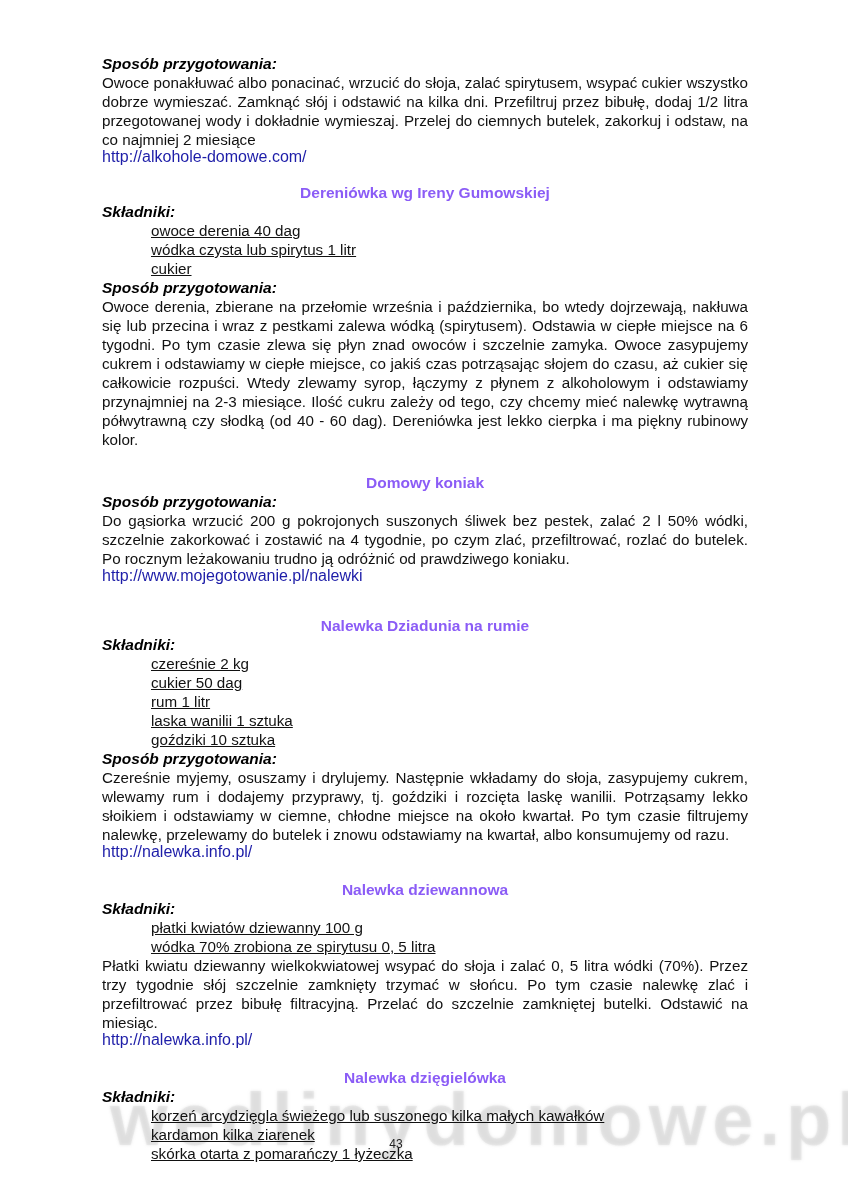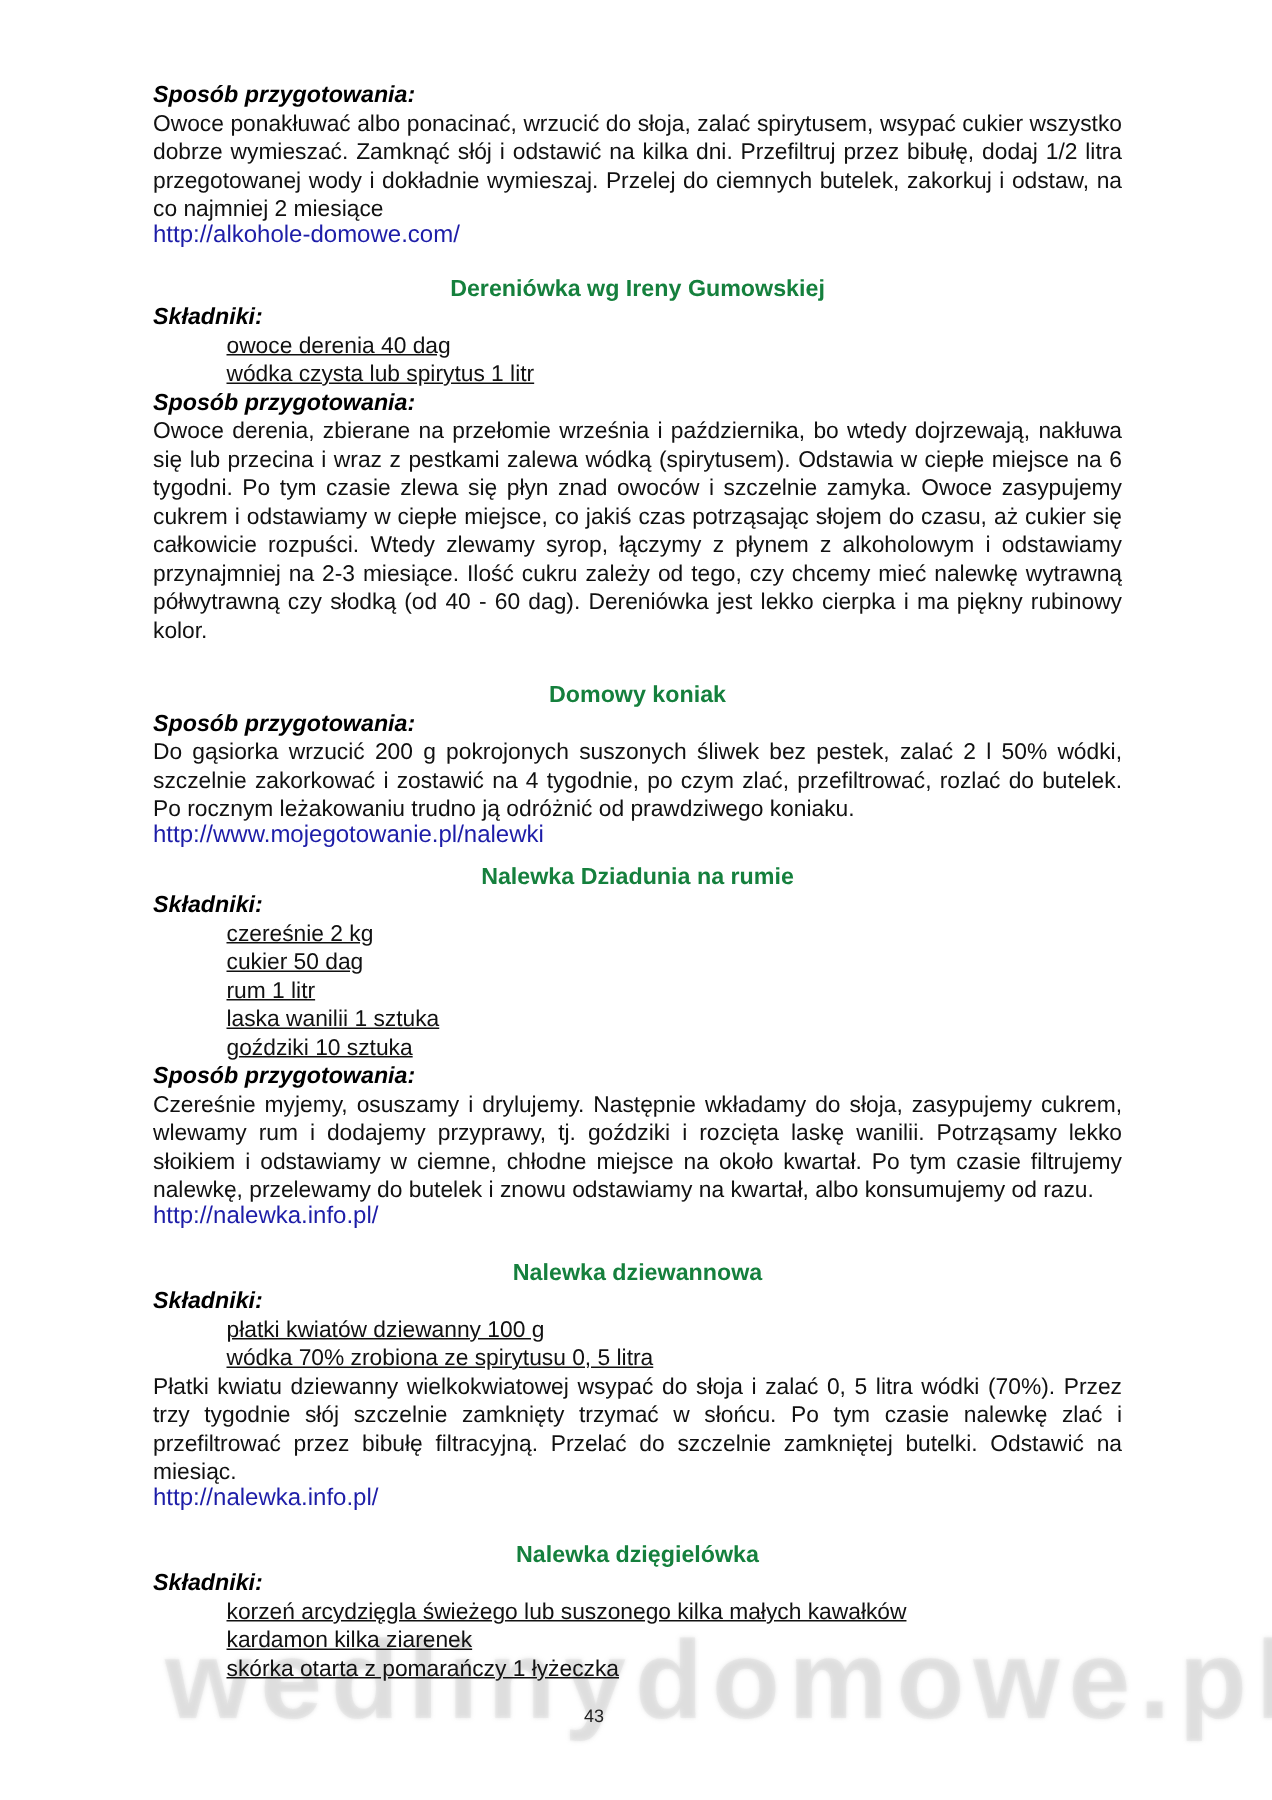--- a/index.html
+++ b/index.html
@@ -9,21 +9,21 @@
     font-family: "Liberation Sans", sans-serif; color: #111111;
     font-size: 15.2px; line-height: 19px;
   }
   .label {
     color: #000000; font-style: italic; font-weight: bold; font-size: 15.5px;
     line-height: 19px;
   }
   .para { text-align: justify; }
   .link { color: #1d1da8; font-size: 16px; line-height: 16px; text-decoration: none; display: block; }
   .heading {
-    color: #15803d; font-weight: bold; text-align: center; font-size: 15.5px;
+    color: #8b5cf6; font-weight: bold; text-align: center; font-size: 15.5px;
     line-height: 19px; margin-top: 19px; margin-bottom: 0px;
   }
   .ingredients { padding-left: 49px; }
   .ingredients div { line-height: 19px; text-decoration: underline; }
   .page-number {
     position: absolute; left: 0; width: 792px; top: 1137px; text-align: center;
     font-family: "Liberation Sans", sans-serif; font-size: 12px; color: #222;
   }
   .watermark {
     position: absolute; left: 110px; top: 1080px; width: 640px;
@@ -45,33 +45,34 @@
     <div class="para">Owoce ponakłuwać albo ponacinać, wrzucić do słoja, zalać spirytusem, wsypać cukier wszystko dobrze wymieszać. Zamknąć słój i odstawić na kilka dni. Przefiltruj przez bibułę, dodaj 1/2 litra przegotowanej wody i dokładnie wymieszaj. Przelej do ciemnych butelek, zakorkuj i odstaw, na co najmniej 2 miesiące</div>
     <a class="link">http://alkohole-domowe.com/</a>
   </div>
 
   <div style="margin-top:18px;">
     <div class="heading" style="margin-top:0;">Dereniówka wg Ireny Gumowskiej</div>
     <div class="label">Składniki:</div>
     <div class="ingredients">
       <div>owoce derenia 40 dag</div>
       <div>wódka czysta lub spirytus 1 litr</div>
+      <div>cukier</div>
     </div>
     <div class="label">Sposób przygotowania:</div>
     <div class="para">Owoce derenia, zbierane na przełomie września i października, bo wtedy dojrzewają, nakłuwa się lub przecina i wraz z pestkami zalewa wódką (spirytusem). Odstawia w ciepłe miejsce na 6 tygodni.  Po tym czasie zlewa się płyn znad owoców i szczelnie zamyka. Owoce zasypujemy cukrem i odstawiamy w ciepłe miejsce, co jakiś czas potrząsając słojem do czasu, aż cukier się całkowicie rozpuści. Wtedy zlewamy syrop, łączymy z płynem z alkoholowym i odstawiamy przynajmniej na 2-3 miesiące. Ilość cukru zależy od tego, czy chcemy mieć nalewkę wytrawną półwytrawną czy słodką (od 40 - 60 dag). Dereniówka jest lekko cierpka i ma piękny rubinowy kolor.</div>
   </div>
 
   <div style="margin-top:24px;">
     <div class="heading" style="margin-top:0;">Domowy koniak</div>
     <div class="label">Sposób przygotowania:</div>
     <div class="para">Do gąsiorka wrzucić 200 g pokrojonych suszonych śliwek bez pestek, zalać 2 l 50% wódki, szczelnie zakorkować i zostawić na 4 tygodnie, po czym zlać, przefiltrować, rozlać do butelek. Po rocznym leżakowaniu trudno ją odróżnić od prawdziwego koniaku.</div>
     <a class="link">http://www.mojegotowanie.pl/nalewki</a>
   </div>
 
-  <div style="margin-top:10px;">
+  <div style="margin-top:32px;">
     <div class="heading" style="margin-top:0;">Nalewka Dziadunia na rumie</div>
     <div class="label">Składniki:</div>
     <div class="ingredients">
       <div>czereśnie 2 kg</div>
       <div>cukier 50 dag</div>
       <div>rum 1 litr</div>
       <div>laska wanilii 1 sztuka</div>
       <div>goździki 10 sztuka</div>
     </div>
     <div class="label">Sposób przygotowania:</div>

